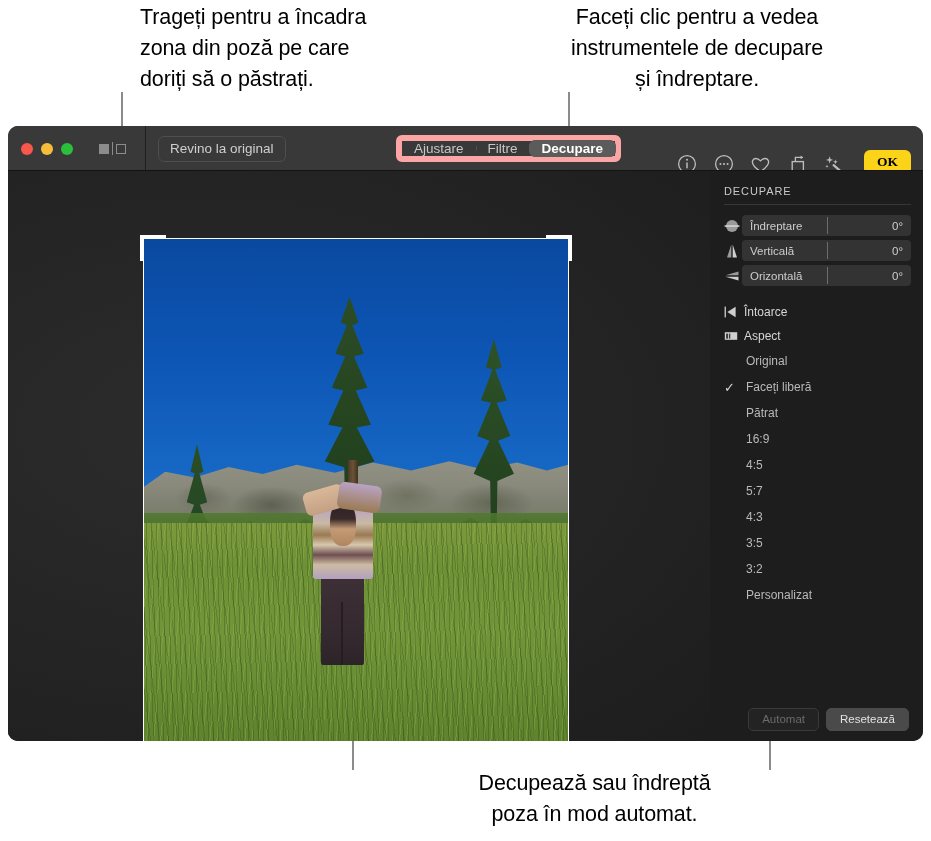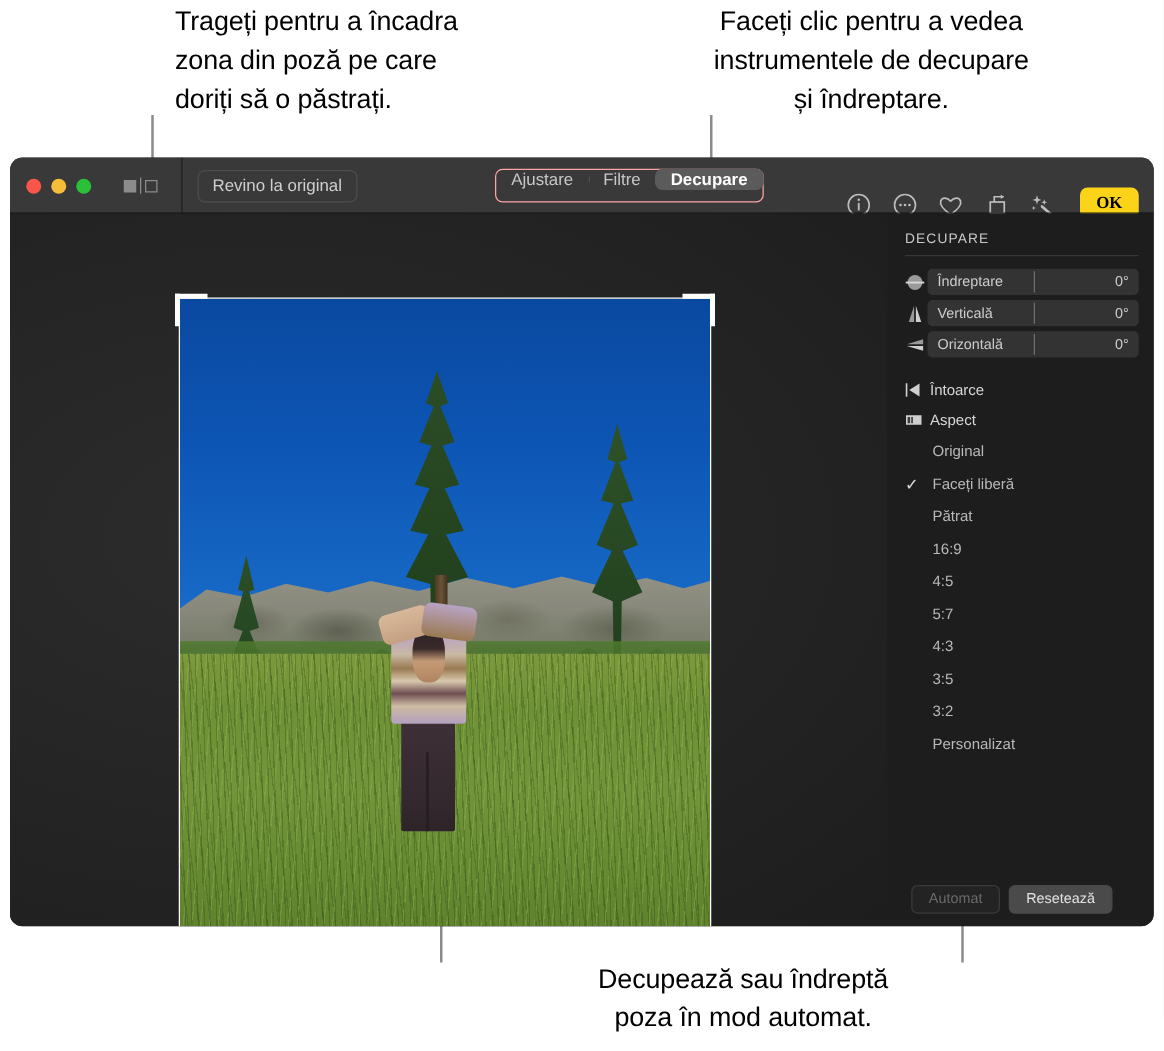--- a/index.html
+++ b/index.html
@@ -77,21 +77,21 @@
     font-size: 13.5px;
     padding: 4px 11px 5px;
     background: transparent;
     white-space: nowrap;
   }
   #revert-btn { margin-left: 12px; }
 
   #seg-control {
     position:absolute; left: 388px; top: 9px;
     display:flex; align-items:flex-start;
-    border:1px solid #fca5a5;
+    border:6px solid #fca5a5;
     border-radius: 6px;
     height: 27px;
     overflow: visible;
   }
   .seg {
     display:flex; align-items:center; justify-content:center;
     font-size: 13.5px;
     color:#c7c7c7;
     padding: 0 12px;
     position: relative;
@@ -323,21 +323,21 @@
   .aspect-item {
     display:flex; align-items:center;
     height: 26px; margin-left: 14px;
     font-size: 12px; color:#b9b9b9;
   }
   .aspect-check { width: 22px; color:#d6d6d6; font-size: 13px; }
   .aspect-label { }
 
   #insp-footer {
     position:absolute; left:0; right:0; bottom: 10px;
-    display:flex; justify-content:center; gap:7px;
+    display:flex; justify-content:flex-end; gap:7px;
     padding-right: 14px;
   }
   .footer-btn {
     font-size:11.5px;
     border-radius:5px;
     padding: 4px 13px 5px;
   }
   #auto-btn { color:#6a6a6a; border:1px solid #3a3a3a; background:#232323; }
   #reset-btn { color:#e2e2e2; background:#4a4a4a; border:1px solid #4a4a4a; }
 </style>

